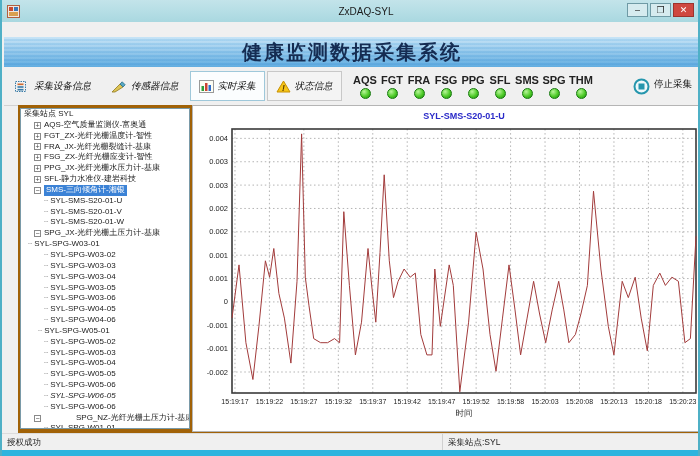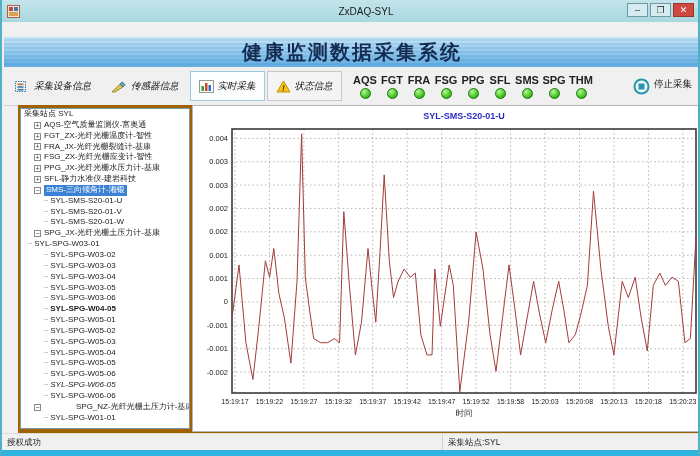--- a/index.html
+++ b/index.html
@@ -244,25 +244,29 @@
           <span class="tlabel">SYL-SPG-W03-04</span>
         </div>
         <div class="trow" style="padding-left: 23px;">
           <span class="leafdash">┄</span>
           <span class="tlabel">SYL-SPG-W03-05</span>
         </div>
         <div class="trow" style="padding-left: 23px;">
           <span class="leafdash">┄</span>
           <span class="tlabel">SYL-SPG-W03-06</span>
         </div>
-        <div class="trow" style="padding-left: 23px; font-weight: bold;">
+        <div class="trow" style="padding-left: 23px;">
           <span class="leafdash">┄</span>
           <span class="tlabel">SYL-SPG-W04-05</span>
         </div>
         <div class="trow" style="padding-left: 23px;">
+          <span class="leafdash">┄</span>
+          <span class="tlabel">SYL-SPG-W04-06</span>
+        </div>
+        <div class="trow" style="padding-left: 17px;">
           <span class="leafdash">┄</span>
           <span class="tlabel">SYL-SPG-W05-01</span>
         </div>
         <div class="trow" style="padding-left: 23px;">
           <span class="leafdash">┄</span>
           <span class="tlabel">SYL-SPG-W05-02</span>
         </div>
         <div class="trow" style="padding-left: 23px;">
           <span class="leafdash">┄</span>
           <span class="tlabel">SYL-SPG-W05-03</span>

